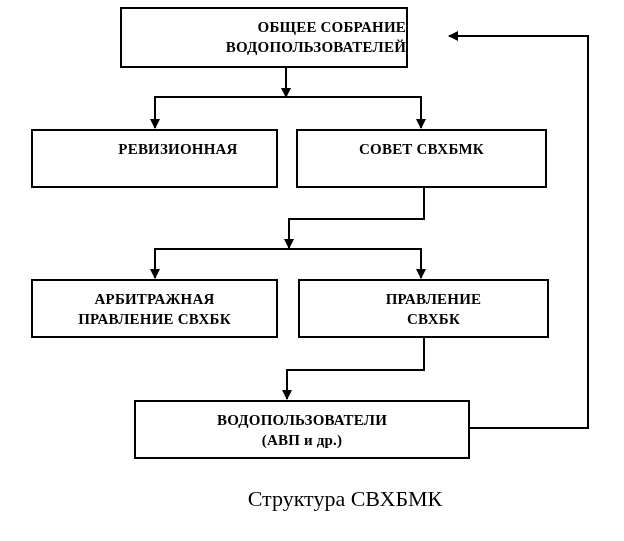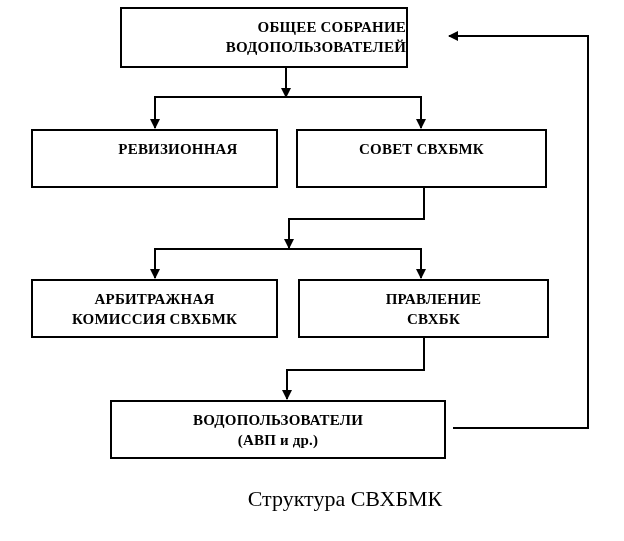--- a/index.html
+++ b/index.html
@@ -47,26 +47,26 @@
   <span>РЕВИЗИОННАЯ</span>
 </div>
 
 <div class="box" style="left:296px;top:129px;width:251px;height:59px;">
   <span>СОВЕТ СВХБМК</span>
   <span></span>
 </div>
 
 <div class="box" style="left:31px;top:279px;width:247px;height:59px;">
   <span>АРБИТРАЖНАЯ</span>
-  <span>КОМИССИЯ СВХБМК</span>
+  <span>ПРАВЛЕНИЕ СВХБК</span>
 </div>
 
 <div class="box" style="left:298px;top:279px;width:251px;height:59px;padding-left:20px;">
   <span>ПРАВЛЕНИЕ</span>
   <span>СВХБК</span>
 </div>
 
-<div class="box" style="left:110px;top:400px;width:336px;height:59px;">
+<div class="box" style="left:134px;top:400px;width:336px;height:59px;">
   <span>ВОДОПОЛЬЗОВАТЕЛИ</span>
   <span>(АВП и др.)</span>
 </div>
 
 <div id="caption">Структура СВХБМК</div>
 
 </body></html>

